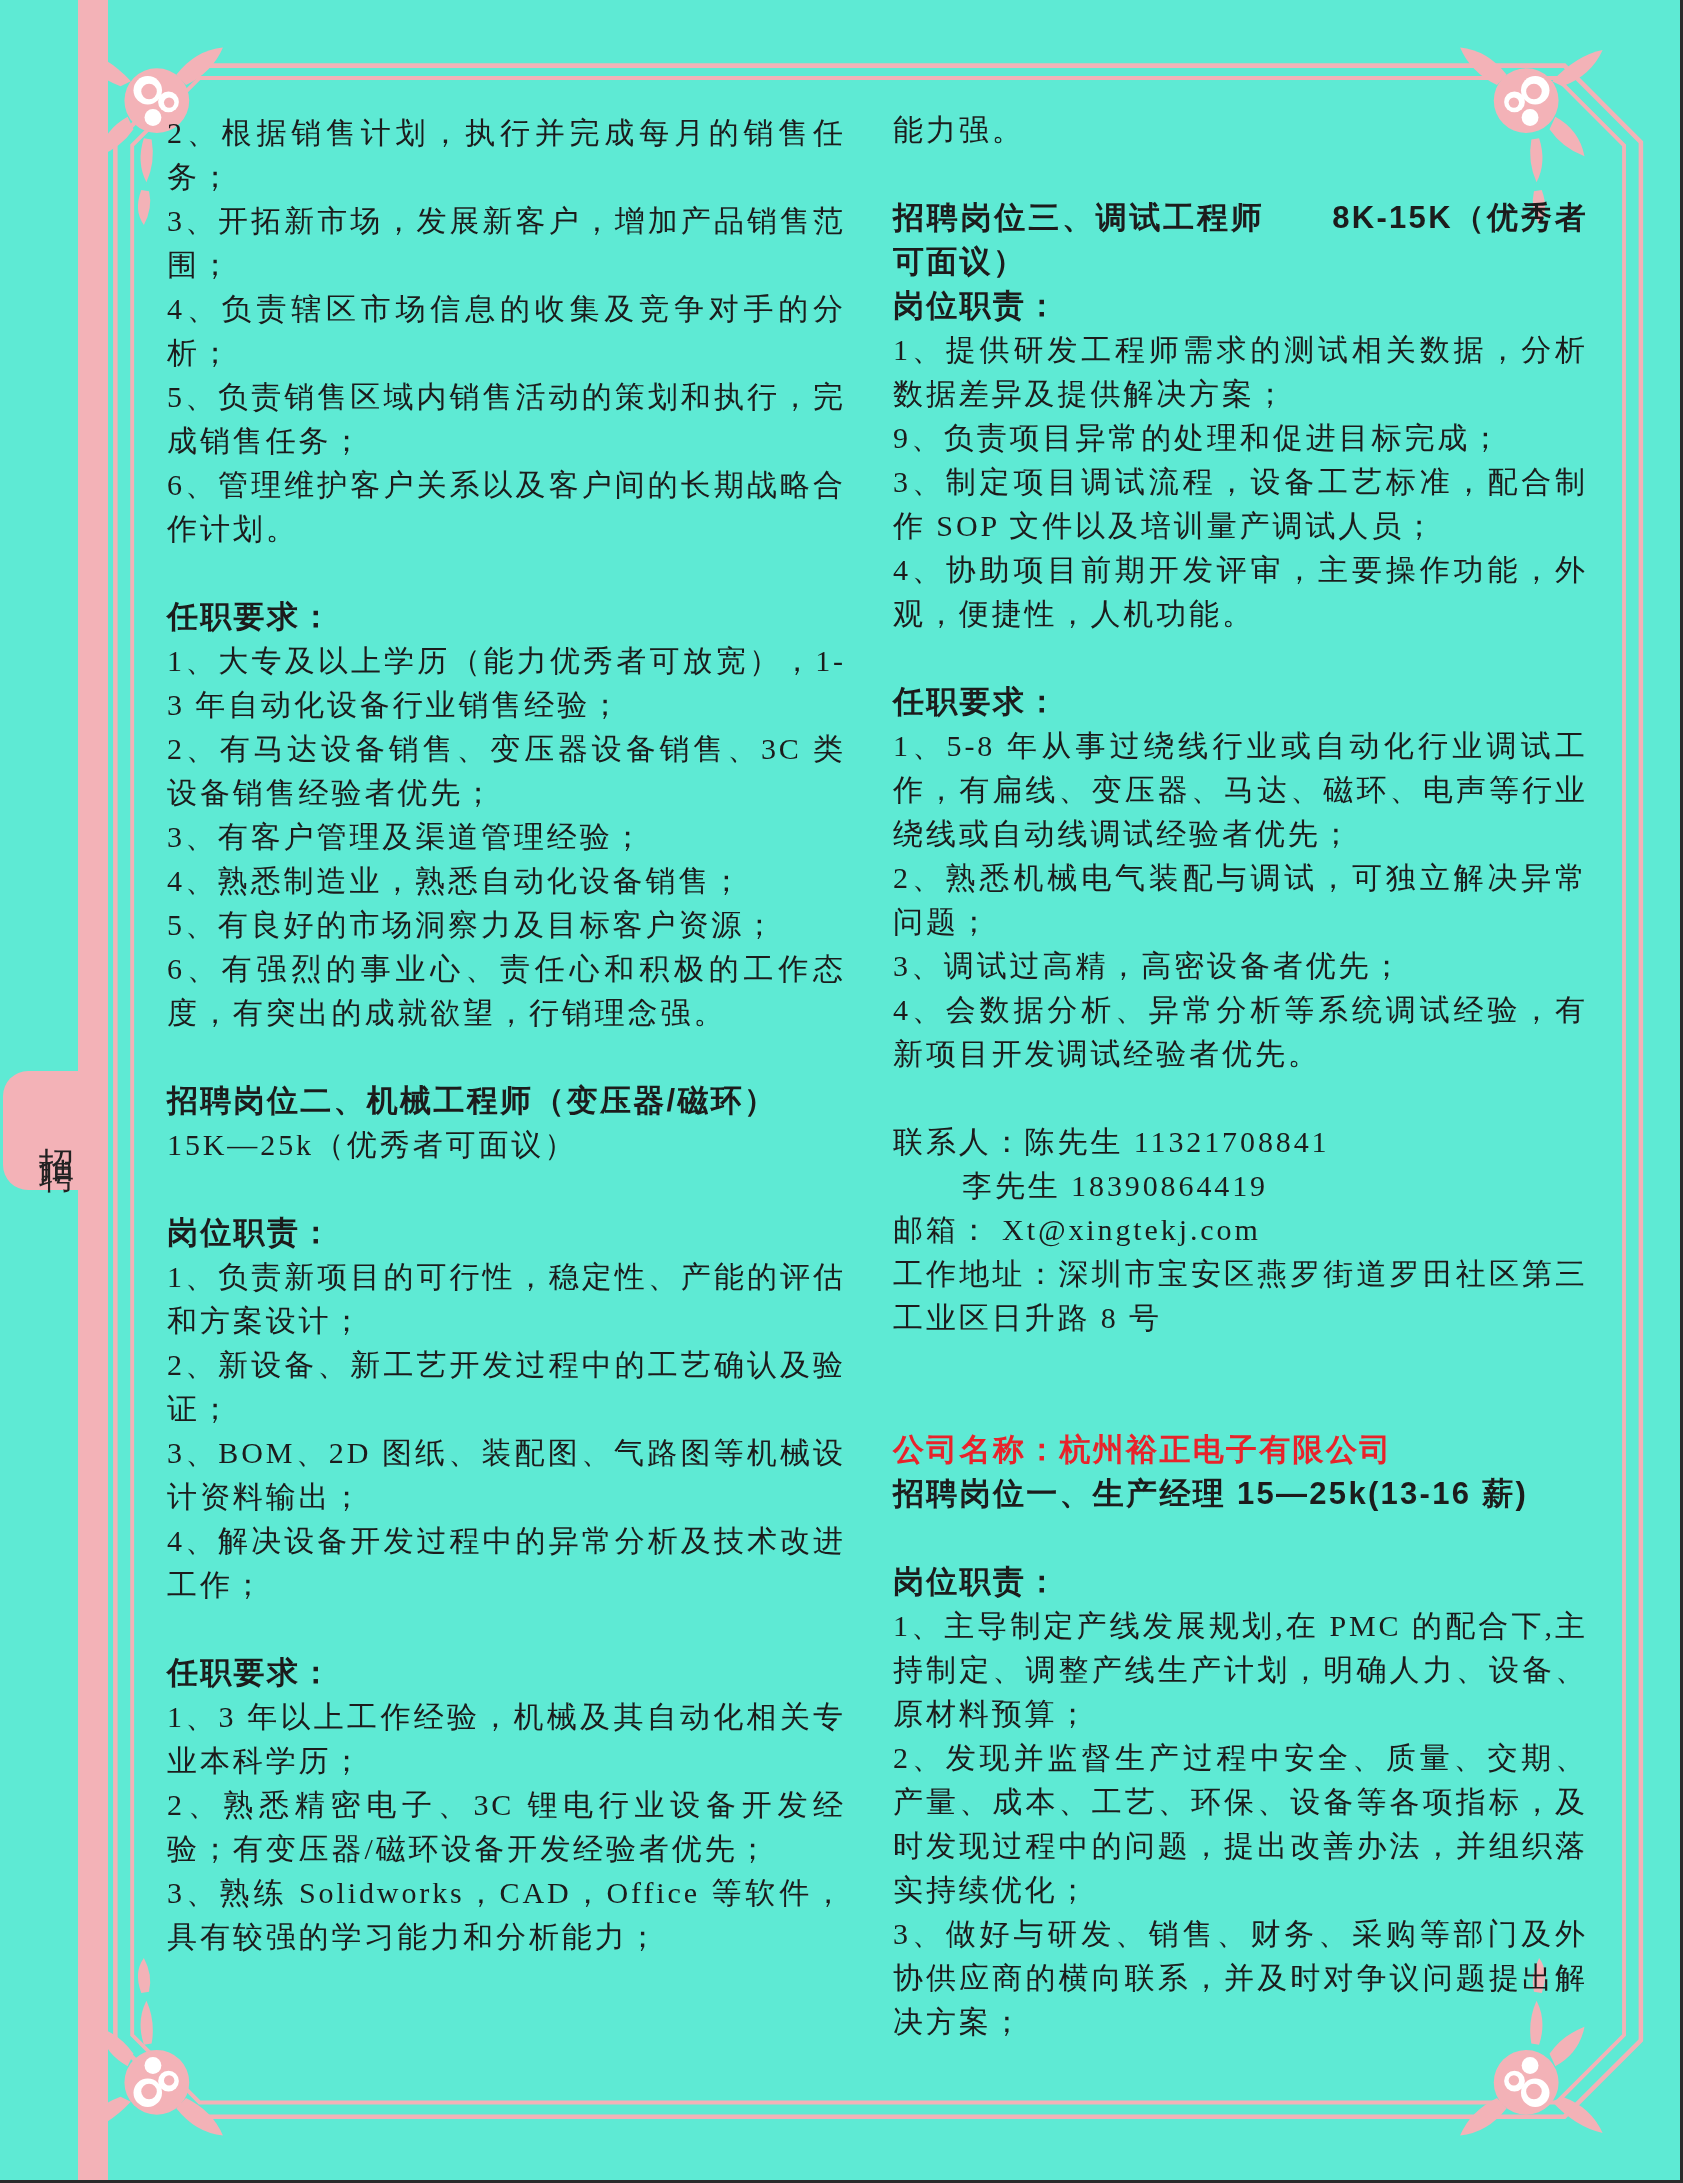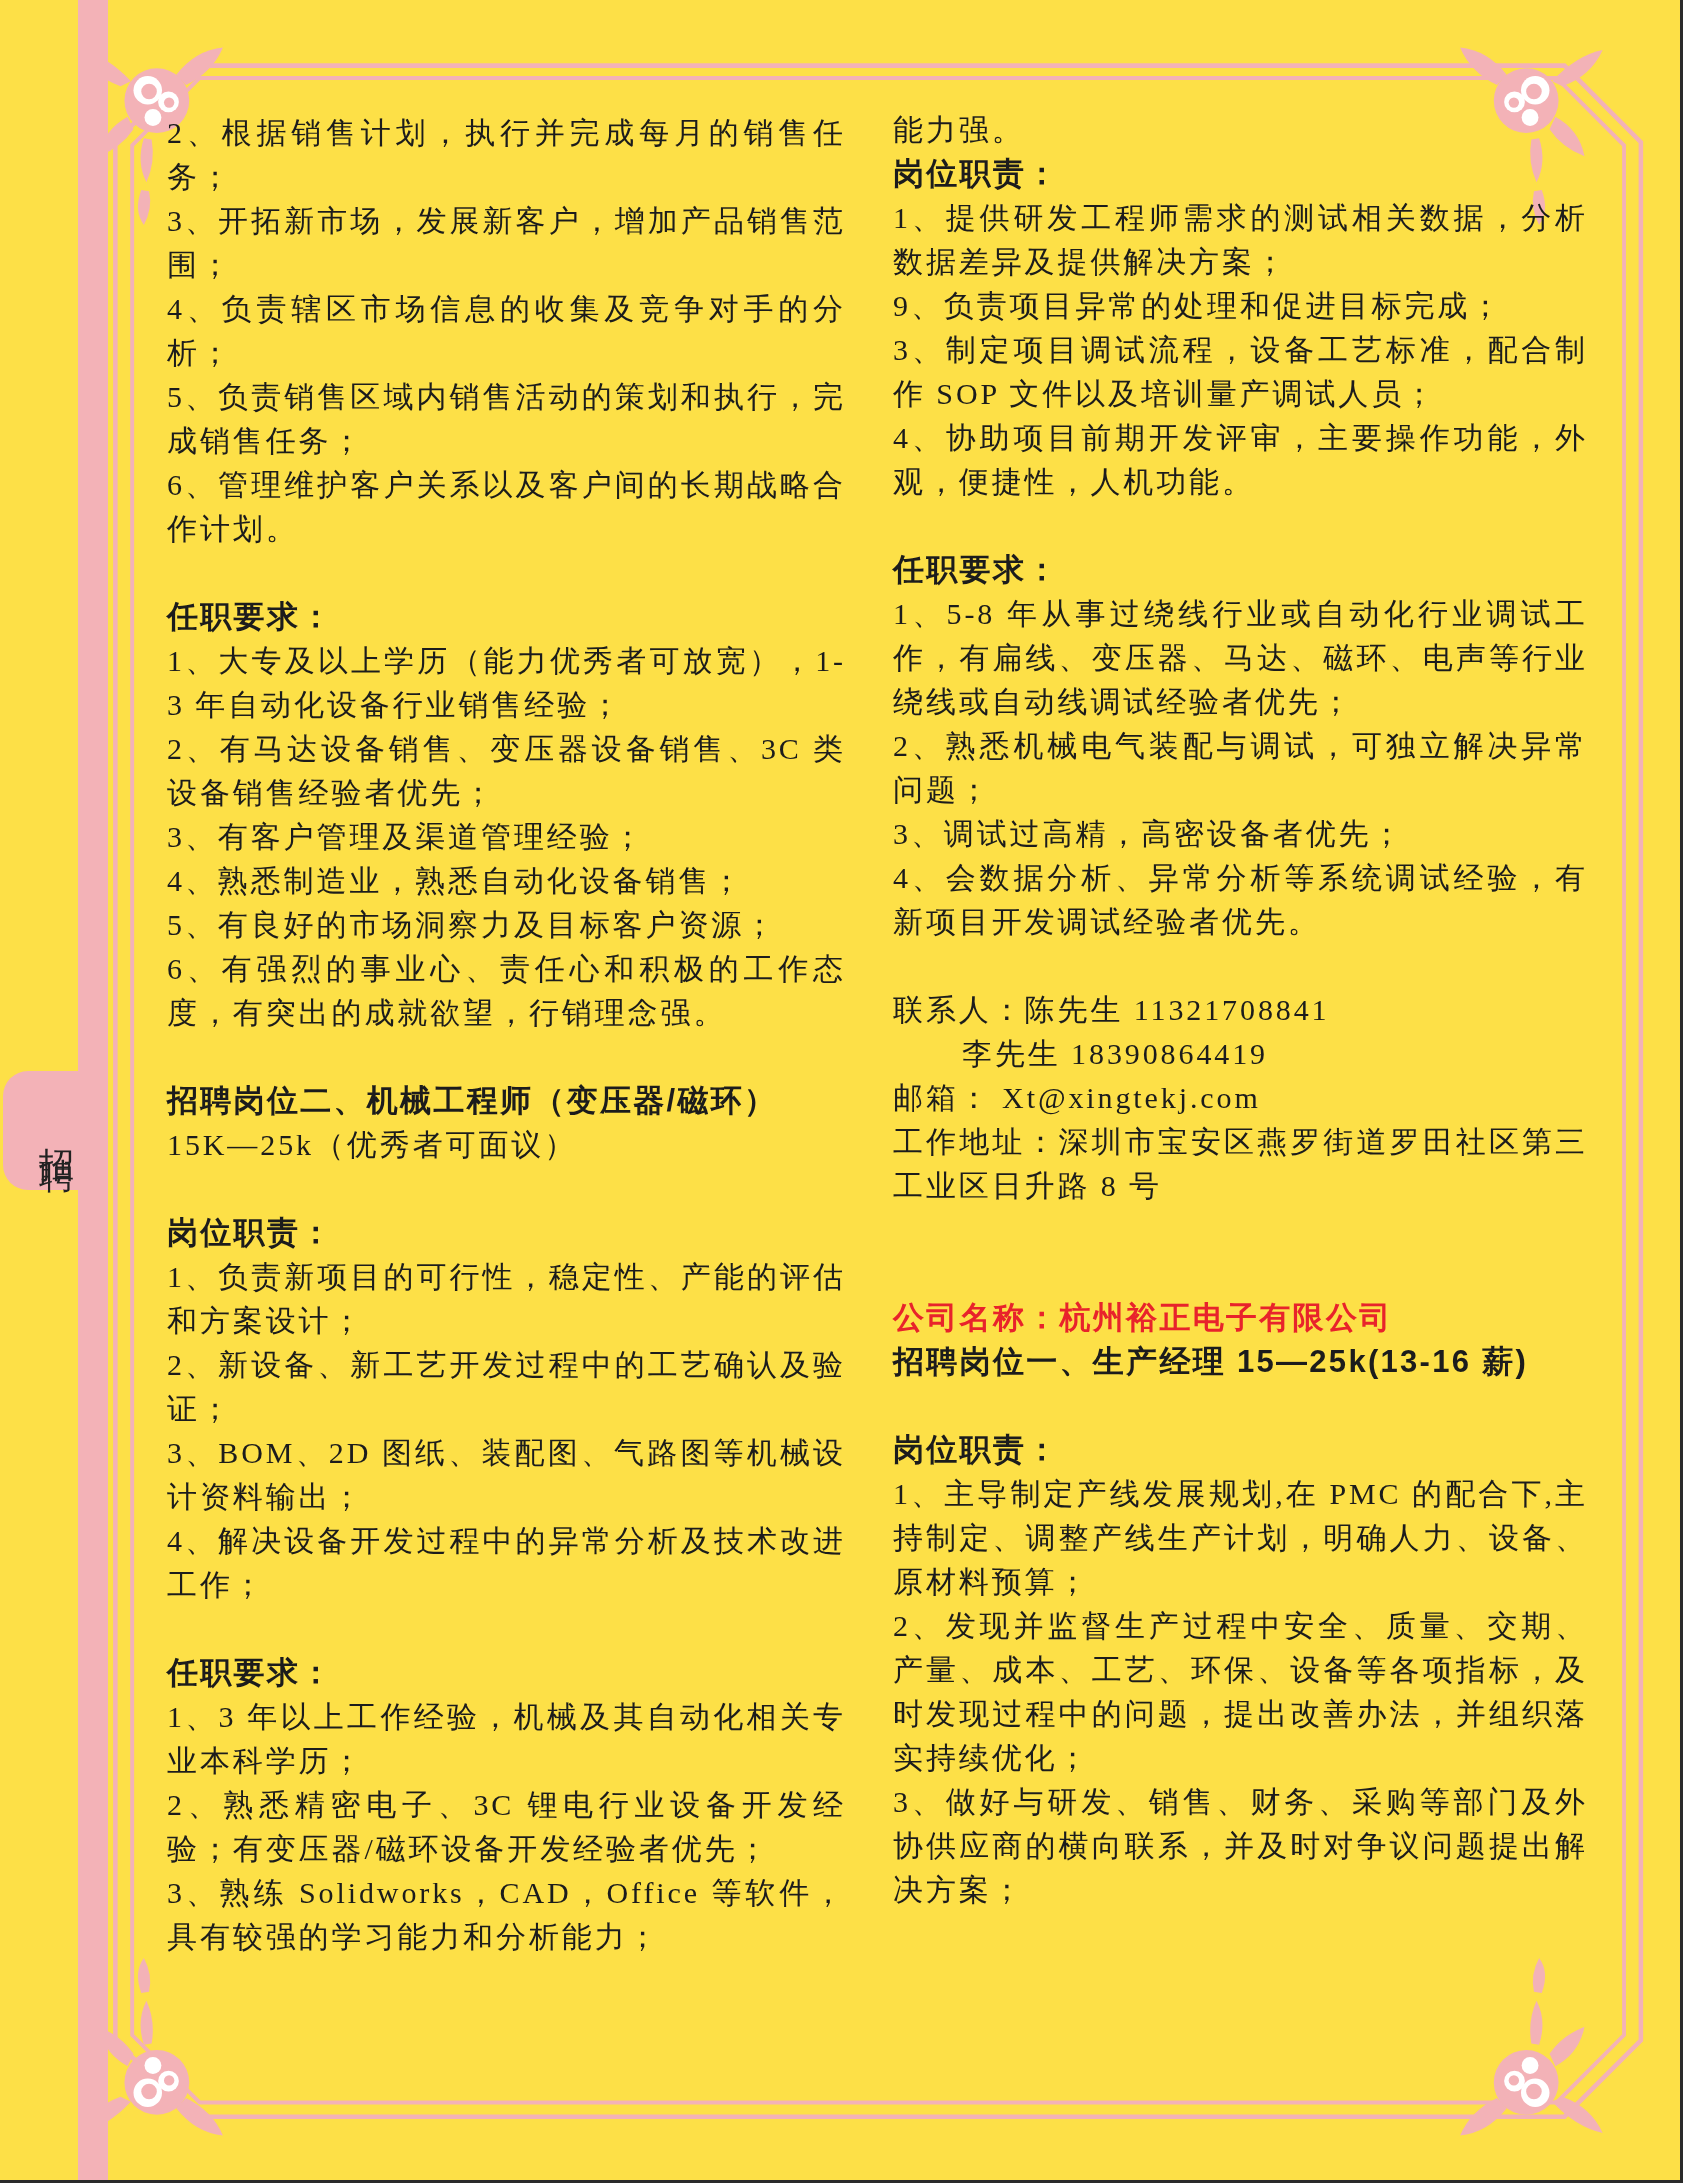--- a/index.html
+++ b/index.html
@@ -1,18 +1,18 @@
 <!DOCTYPE html>
 <html style="font-size:10.4px"><head>
 <meta charset="utf-8">
 <style>
   html,body { margin:0; padding:0; background:#ffffff; }
   .page {
     position:relative; width:1683px; height:2183px;
-    background:#fde047; overflow:hidden;
+    background:#5eead4; overflow:hidden;
     font-family:"Liberation Serif","DejaVu Serif",serif;
     color:#1c1c1c;
   }
   
   .accent-bar {
     position:absolute; left:78px; top:0; width:30px; height:2183px;
     background:#f3b2b7;
   }
   
   .side-tab {
@@ -105,20 +105,21 @@
     <p class="p">3、BOM、2D 图纸、装配图、气路图等机械设计资料输出；</p>
     <p class="p">4、解决设备开发过程中的异常分析及技术改进工作；</p>
     <p class="h g1">任职要求：</p>
     <p class="p">1、3 年以上工作经验，机械及其自动化相关专业本科学历；</p>
     <p class="p">2、熟悉精密电子、3C 锂电行业设备开发经验；有变压器/磁环设备开发经验者优先；</p>
     <p class="p">3、熟练 Solidworks，CAD，Office 等软件，具有较强的学习能力和分析能力；</p>
   </div>
 
   <div class="col col-right">
     <p class="p">能力强。</p>
+    <p class="h g1">招聘岗位三、调试工程师　　8K-15K（优秀者可面议）</p>
     <p class="h">岗位职责：</p>
     <p class="p">1、提供研发工程师需求的测试相关数据，分析数据差异及提供解决方案；</p>
     <p class="p">9、负责项目异常的处理和促进目标完成；</p>
     <p class="p">3、制定项目调试流程，设备工艺标准，配合制作 SOP 文件以及培训量产调试人员；</p>
     <p class="p">4、协助项目前期开发评审，主要操作功能，外观，便捷性，人机功能。</p>
     <p class="h g1">任职要求：</p>
     <p class="p">1、5-8 年从事过绕线行业或自动化行业调试工作，有扁线、变压器、马达、磁环、电声等行业绕线或自动线调试经验者优先；</p>
     <p class="p">2、熟悉机械电气装配与调试，可独立解决异常问题；</p>
     <p class="p">3、调试过高精，高密设备者优先；</p>
     <p class="p">4、会数据分析、异常分析等系统调试经验，有新项目开发调试经验者优先。</p>

